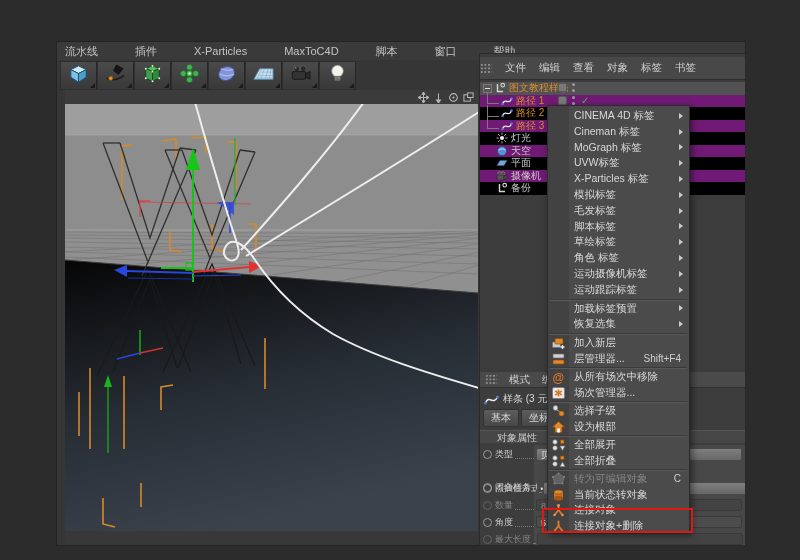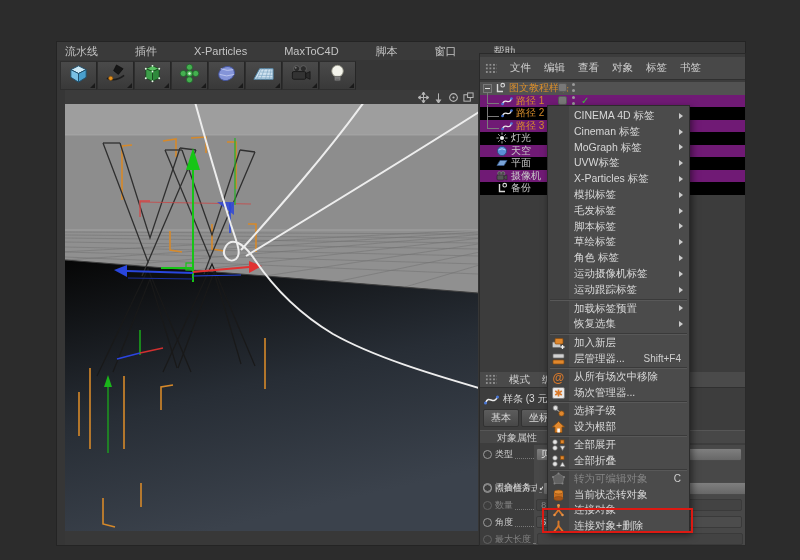--- a/index.html
+++ b/index.html
@@ -19,21 +19,21 @@
   .tb svg{width:23px;height:23px;}
   
   #vp-header{position:absolute;left:65px;top:90px;width:413px;height:14px;background:#3b3b3b;
     display:flex;align-items:center;justify-content:flex-end;gap:4px;padding-right:4px;box-sizing:border-box;}
   #vp-header svg{width:11px;height:11px;}
   #scene{position:absolute;left:65px;top:104px;width:413px;height:427px;background:#8d8d8d;}
   #vp-footer{position:absolute;left:65px;top:531px;width:413px;height:14px;background:#383838;}
   
   #right-panel{position:absolute;left:480px;top:54px;width:265px;height:491px;background:#3c3c3c;outline:1px solid #2a2a2a;}
   #om-menubar{position:absolute;left:0;top:3px;width:265px;height:23px;background:#484848;
-    display:flex;align-items:center;gap:13px;padding-left:5px;box-sizing:border-box;border-bottom:1px solid #2f2f2f;}
+    display:flex;align-items:center;gap:13px;box-sizing:border-box;border-bottom:1px solid #2f2f2f;}
   .om-mi{font-size:10.5px;color:#cfcfcf;}
   .grip{width:12px;height:11px;background-image:radial-gradient(#909090 0.9px,transparent 1px);background-size:3.6px 3.6px;}
   #om-tree{position:absolute;left:0;top:28px;width:265px;}
   .trow{position:relative;height:12.5px;line-height:12.5px;font-size:10px;display:flex;align-items:center;}
   .trow.sel{background:#525252;}
   .trow.a{background:#000000;}
   .trow.b{background:#701a75;}
   .tlabel{margin-left:3px;white-space:nowrap;}
   .orange{color:#d98e2b;}
   .white{color:#c9c9c9;}
@@ -58,21 +58,21 @@
   #obj-row{position:absolute;left:4px;top:20px;display:flex;align-items:center;gap:4px;}
   #obj-row svg{width:15px;height:13px;}
   #obj-label{font-size:10px;color:#dcdcdc;}
   #tabs{position:absolute;left:3px;top:37px;display:flex;font-family:Liberation Serif, serif;}
   .tab{background:linear-gradient(#5c5c5c,#474747);border:1px solid #323232;color:#d8d8d8;font-size:10px;
     padding:1px 7px;margin-right:2px;border-radius:2px;}
   .tab.active{background:linear-gradient(#8ca4c8,#6d87ae);border-color:#4a5f7e;color:#fff;}
   #attr-section{position:absolute;left:0;top:58px;width:265px;height:13px;background:#474747;border-top:1px solid #565656;
     font-size:10px;color:#cccccc;padding-left:17px;line-height:13px;box-sizing:border-box;}
   #widget-col{position:absolute;left:54px;top:73px;width:211px;height:100px;background:#484848;}
-  .arow{position:absolute;left:3px;width:259px;height:16px;display:flex;align-items:center;font-family:Liberation Mono, monospace;}
+  .arow{position:absolute;left:3px;width:259px;height:16px;display:flex;align-items:center;}
   .ring{width:7px;height:7px;border:1.5px solid #9a9a9a;border-radius:50%;flex:none;}
   .arow.dis .ring{border-color:#636363;}
   .alabel{font-size:9px;color:#cfcfcf;margin-left:3px;white-space:nowrap;overflow:hidden;max-width:42px;flex:none;}
   .arow.dis .alabel{color:#828282;}
   .lead{flex:1;border-bottom:1px dotted #787878;height:8px;margin:0 2px;min-width:2px;}
   .wzone{width:206px;flex:none;display:flex;align-items:center;}
   .dd{height:13px;line-height:13px;width:100%;background:linear-gradient(#7f7f7f,#676767);border:1px solid #4a4a4a;
     color:#f0f0f0;font-size:9px;padding:0 4px;border-radius:2px;box-sizing:border-box;overflow:hidden;}
   .fld{height:12px;line-height:12px;width:100%;background:#4c4c4c;border:1px solid #3a3a3a;color:#ddd;
     font-size:9px;padding:0 4px;border-radius:2px;box-sizing:border-box;}

